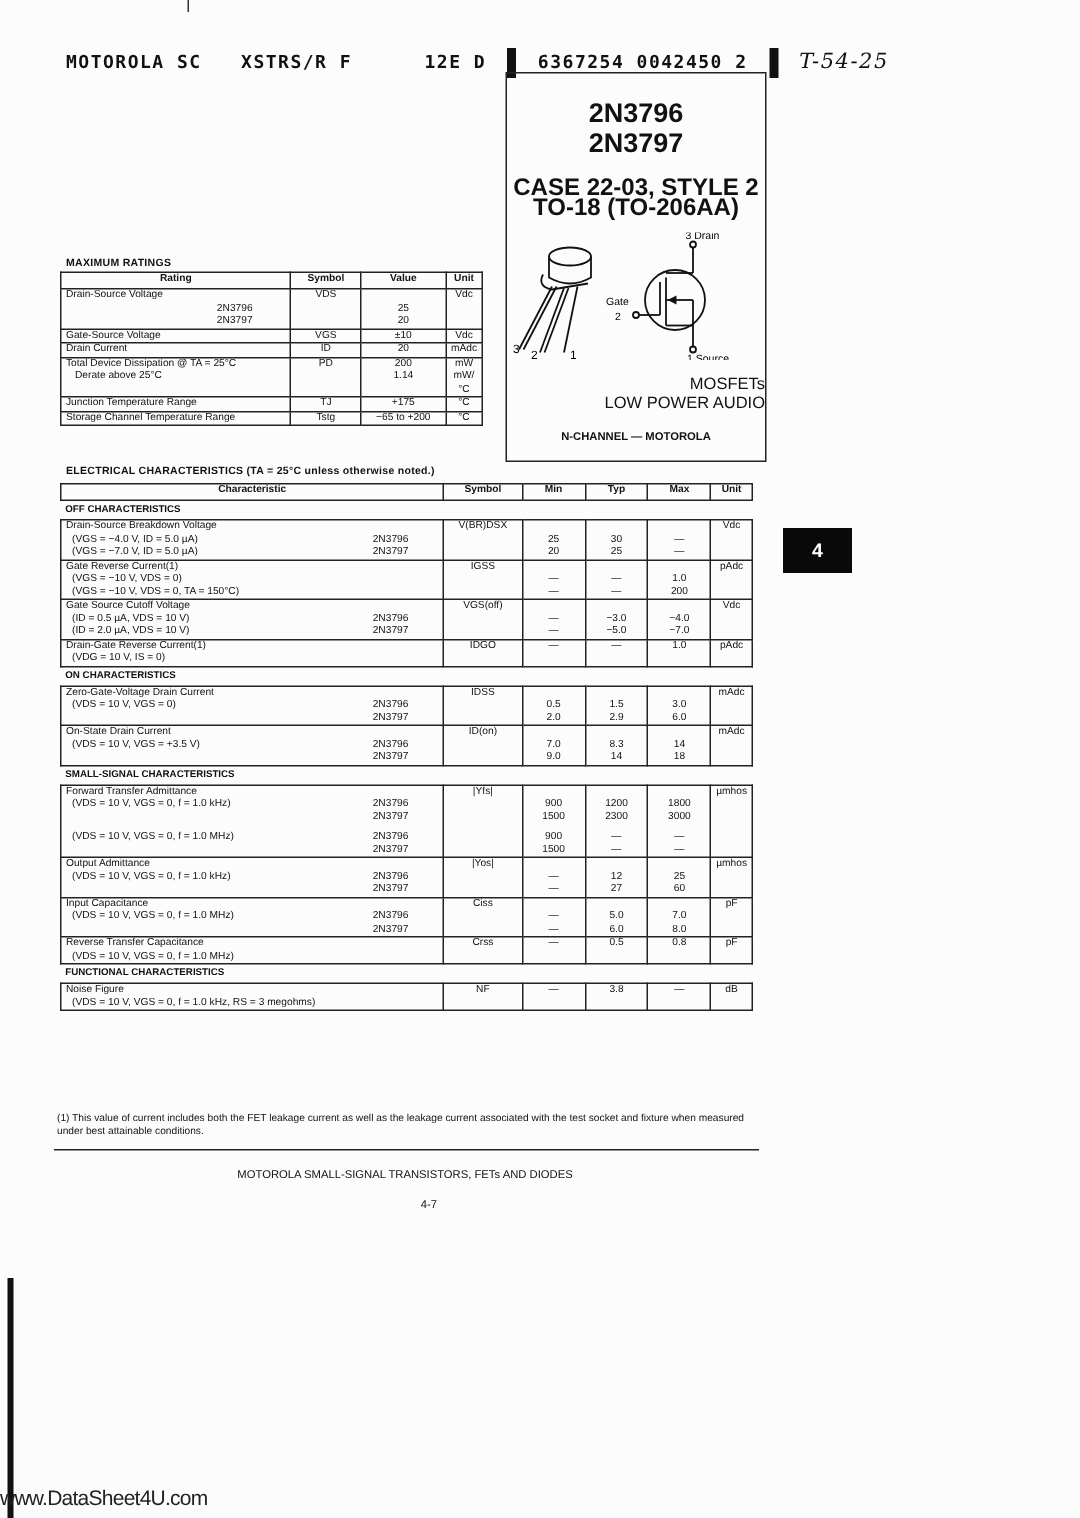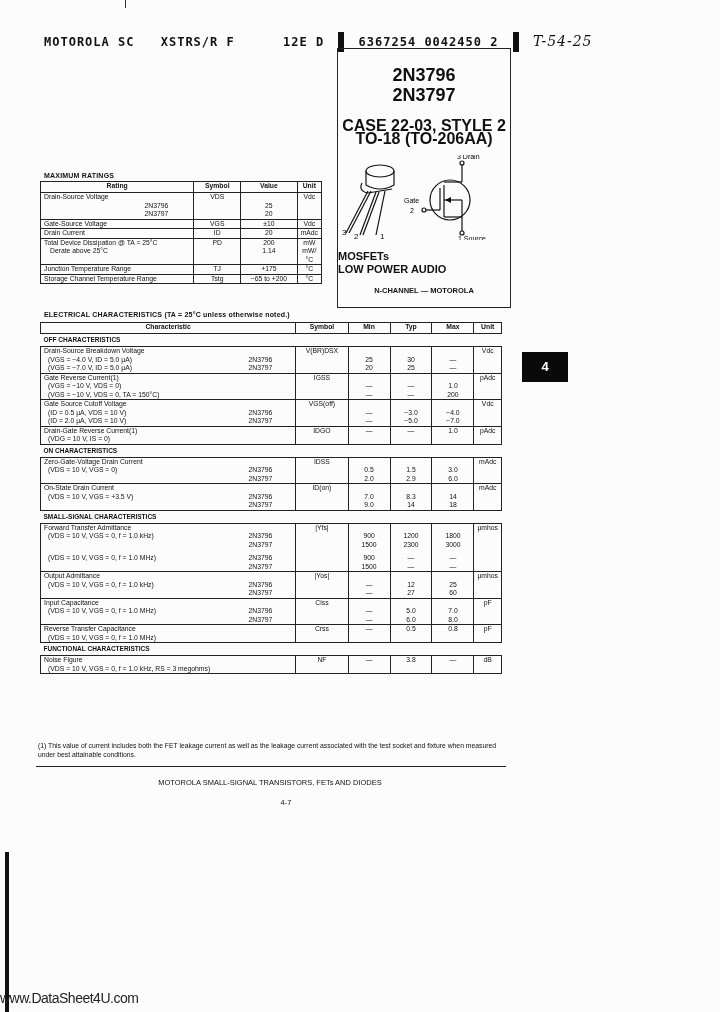--- a/index.html
+++ b/index.html
@@ -8,21 +8,21 @@
   .abs { position:absolute; }
   .hdr { top:32px; left:44px; font-family:"DejaVu Sans Mono", monospace; font-size:12px; font-weight:bold; letter-spacing:1px; white-space:nowrap; }
   .hdr span { display:inline-block; margin-right:18px; }
   .blk { display:inline-block; width:6px; height:20px; background:#111; vertical-align:middle; margin:0 6px; }
   .hand { font-family:"DejaVu Serif", serif; font-style:italic; font-weight:normal; font-size:14px; }
   .topline { top:0; left:125px; width:1px; height:8px; background:#333; }
 
   .box { left:337px; top:48px; width:172px; height:258px; border:1px solid #222; }
   .box .pn { text-align:center; font-weight:bold; font-size:18px; line-height:20px; }
   .box .case { text-align:center; font-weight:bold; font-size:16px; line-height:13px; }
-  .box .title2 { text-align:left; font-weight:bold; font-size:11px; line-height:13px; }
+  .box .title2 { text-align:right; font-weight:normal; font-size:11px; line-height:13px; }
   .box .nch { text-align:center; font-weight:bold; font-size:7.5px; }
 
   .sect { font-weight:bold; font-size:7px; letter-spacing:0.2px; }
   table { border-collapse:collapse; font-size:6.8px; }
   td, th { border:1px solid #222; padding:0 3px; vertical-align:top; line-height:8.5px; }
   th { font-weight:bold; text-align:center; height:10px; }
   .c { text-align:center; }
   .r { text-align:right; }
 
   .mr { left:40px; top:181px; width:282px; }

